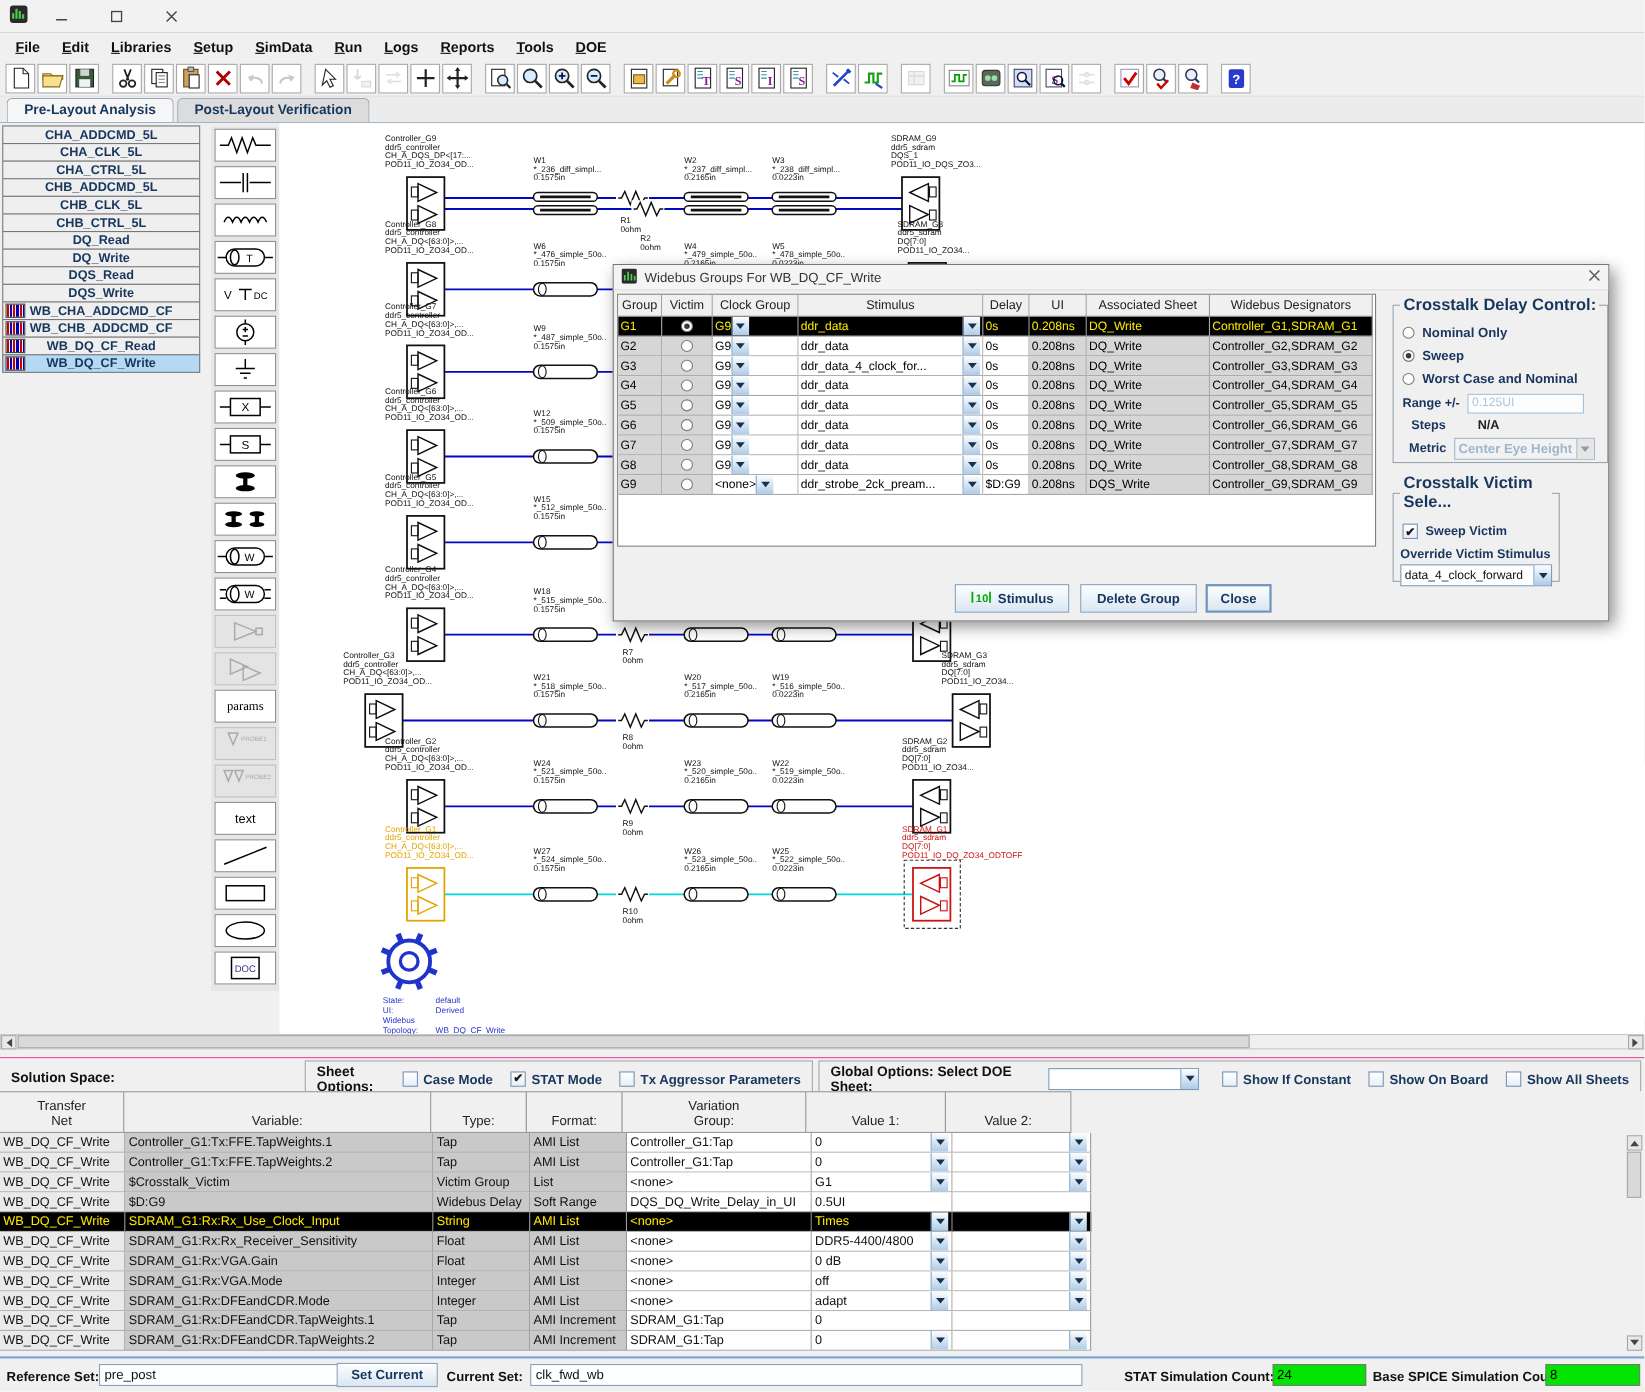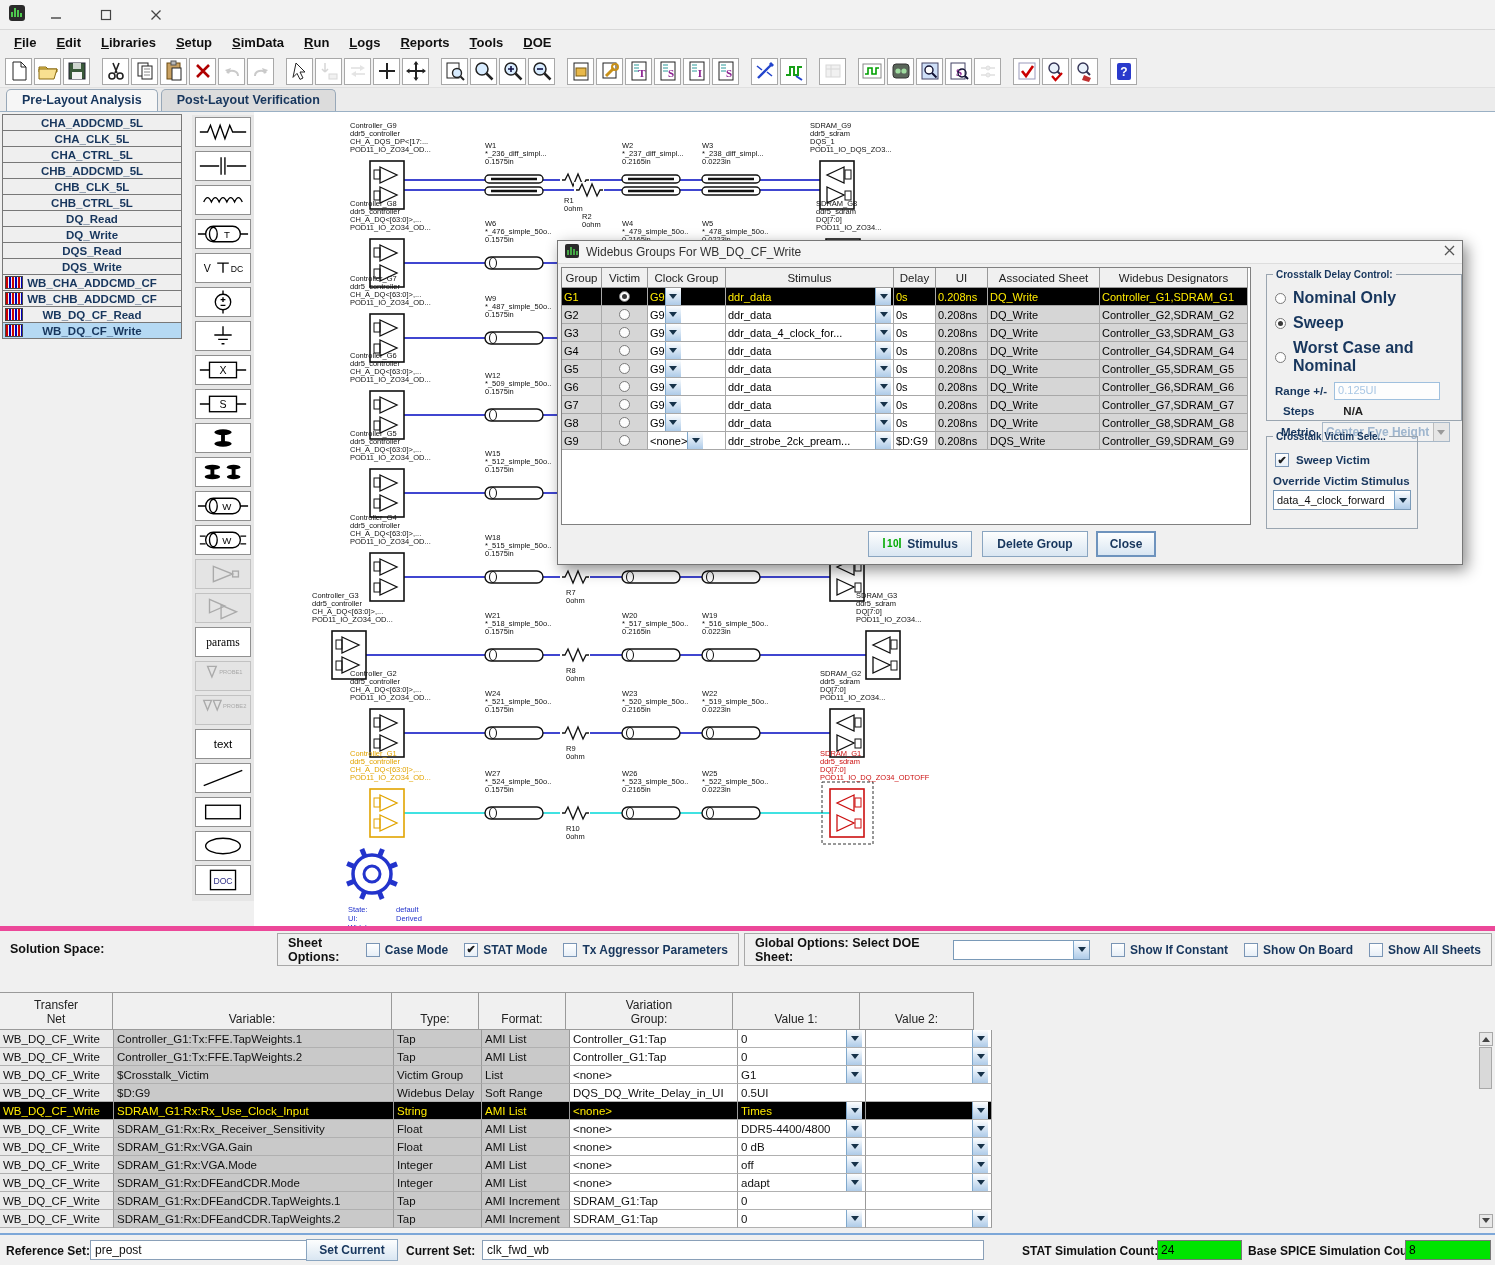--- a/index.html
+++ b/index.html
@@ -44,21 +44,21 @@
   .sbar { position:absolute; background:#f0f0f0; border:1px solid #c8c8c8; }
   .sbtn { position:absolute; width:14px; height:13px; background:#e8e8e8; border:1px solid #a8a8a8; display:flex; align-items:center; justify-content:center; }
   .sthumb { position:absolute; background:#d9d9d9; border:1px solid #a8a8a8; }
   .tri { width:0; height:0; border:4px solid transparent; }
   .tri.l { border-right:5px solid #444; margin-left:-3px; }
   .tri.r { border-left:5px solid #444; margin-right:-3px; }
   .tri.u { border-bottom:5px solid #444; margin-top:-3px; }
   .tri.d { border-top:5px solid #444; margin-bottom:-3px; }
 
   
-  #solution { position:absolute; left:0; top:926px; width:1495px; height:38px; background:#f0f0f0; border-top:5px solid #ec4899; }
+  #solution { position:absolute; left:0; top:961px; width:1495px; height:38px; background:#f0f0f0; border-top:1px solid #ec4899; }
   .blk { font-weight:bold; font-size:12.5px; color:#101010; }
   .obox { position:absolute; top:2px; height:33px; border:1px solid #a8a8a8; display:flex; align-items:center; gap:14px; padding:0 10px; }
   .ck { display:flex; align-items:center; gap:5px; font-weight:bold; font-size:12px; color:#17365d; white-space:nowrap; }
   .cb { width:14px; height:14px; background:linear-gradient(#ffffff,#e7eff7); border:1px solid #7a95b5; display:inline-flex; align-items:center; justify-content:center; font-size:11px; font-weight:bold; color:#1a1a1a; flex:none; }
   .combo { display:inline-flex; height:20px; background:#fff; border:1px solid #7a9ab8; align-items:center; }
   .combo-text { flex:1; font-size:11px; padding:0 3px; overflow:hidden; white-space:nowrap; }
   .dd { width:16px; align-self:stretch; background:linear-gradient(#fdfeff,#aecbe8); border-left:1px solid #7fa8cc; display:flex; align-items:center; justify-content:center; flex:none; }
   .dd::after { content:""; width:0; height:0; border:4px solid transparent; border-top:5px solid #16324a; margin-top:4px; }
   .dd.dis { background:#e6e6e6; border-color:#bdbdbd; } .dd.dis::after { border-top-color:#9a9a9a; }
 
@@ -76,32 +76,32 @@
   #hr2 { position:absolute; left:0; top:1233px; width:1495px; height:2px; background:#7da7d8; }
   #statusbar { position:absolute; left:0; top:1236px; width:1495px; height:29px; background:#f0f0f0; }
   .sin { position:absolute; top:4px; height:20px; background:#fff; border:1px solid #8aa0b8; font-size:12px; display:flex; align-items:center; padding:0 4px; }
   .grn { position:absolute; top:4px; height:20px; background:#00e400; border:1px solid #777; font-size:12px; display:flex; align-items:center; padding:0 3px; color:#000; }
   .slbl { position:absolute; top:8px; font-weight:bold; font-size:12px; color:#101010; white-space:nowrap; }
   .btn { border:1px solid #8aa5c0; background:linear-gradient(#fdfefe,#d9e6f2); font-size:12px; font-weight:bold; color:#17365d; display:inline-flex; align-items:center; justify-content:center; gap:5px; }
 
   
   #dialog { position:absolute; left:557px; top:240px; width:906px; height:325px; background:#f0f0f0; border:1px solid #777; box-shadow:4px 5px 14px rgba(0,0,0,.45); z-index:10; }
   .dlg-title { height:23px; display:flex; align-items:center; gap:7px; padding:0 7px; background:#f4f4f4; border-bottom:1px solid #ddd; font-size:12px; color:#333; }
-  #wtable { position:absolute; left:3px; top:26px; width:690px; height:258px; background:#fff; border:1px solid #808080; overflow:hidden; }
+  #wtable { position:absolute; left:3px; top:26px; width:690px; height:230px; background:#fff; border:1px solid #808080; overflow:hidden; }
   .whead { display:flex; height:20px; }
   .whead .hc { border-right:1px solid #9a9a9a; border-bottom:1px solid #9a9a9a; background:#f0f0f0; font-size:11.5px; color:#222; display:flex; align-items:center; justify-content:center; }
   .wrow { display:flex; height:18px; }
   .wrow .c { border-right:1px solid #a8a8a8; border-bottom:1px solid #a8a8a8; font-size:11px; display:flex; align-items:center; padding:0 2px; overflow:hidden; white-space:nowrap; background:#fff; color:#000; }
   .wrow .c.gray { background:#d6d6d6; }
   .wrow.sel .c { background:#000; color:#ffea00; }
   .radio { width:11px; height:11px; border-radius:50%; border:1px solid #7a7a7a; background:#fdfdfd; display:flex; align-items:center; justify-content:center; flex:none; }
   .radio .dot { width:5px; height:5px; border-radius:50%; background:#3a3a3a; }
   fieldset { position:absolute; border:1px solid #9aa5b0; padding:2px 6px 4px; }
-  legend { font-size:10px; font-weight:bold; color:#17365d; padding:0 3px; }
-  .ropt { display:flex; gap:7px; align-items:center; margin:7px 2px; font-weight:bold; color:#17365d; font-size:16px; }
+  legend { font-size:15px; font-weight:bold; color:#17365d; padding:0 3px; }
+  .ropt { display:flex; gap:7px; align-items:center; margin:7px 2px; font-weight:bold; color:#17365d; font-size:12px; }
   .frow { display:flex; align-items:center; gap:7px; margin:5px 2px; }
   .blbl { font-size:11.5px; font-weight:bold; color:#17365d; white-space:nowrap; }
   .range-in { width:106px; height:18px; background:#fdfdfd; border:1px solid #9fc0de; color:#a9c7e4; font-size:11px; padding:1px 3px; }
   .combo.dis { background:#f2f2f2; border-color:#a8b8c8; }
   .combo-text.ghost { color:#9fb6ce; font-weight:bold; font-size:12px; }
   #dlgbtns { position:absolute; left:0; top:290px; width:906px; height:28px; }
   #dlgbtns .btn { position:absolute; height:26px; }
   .btn.focus { border:2px solid #6e93bd; }
 </style>
 </head>

